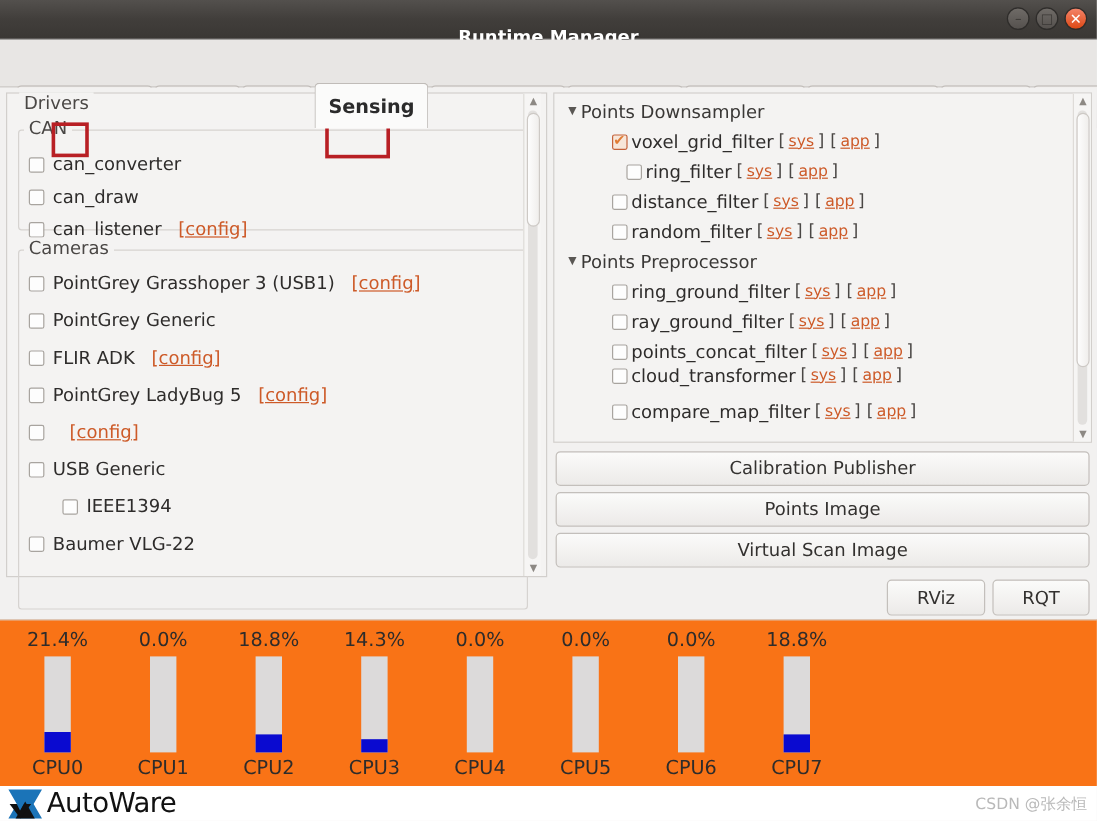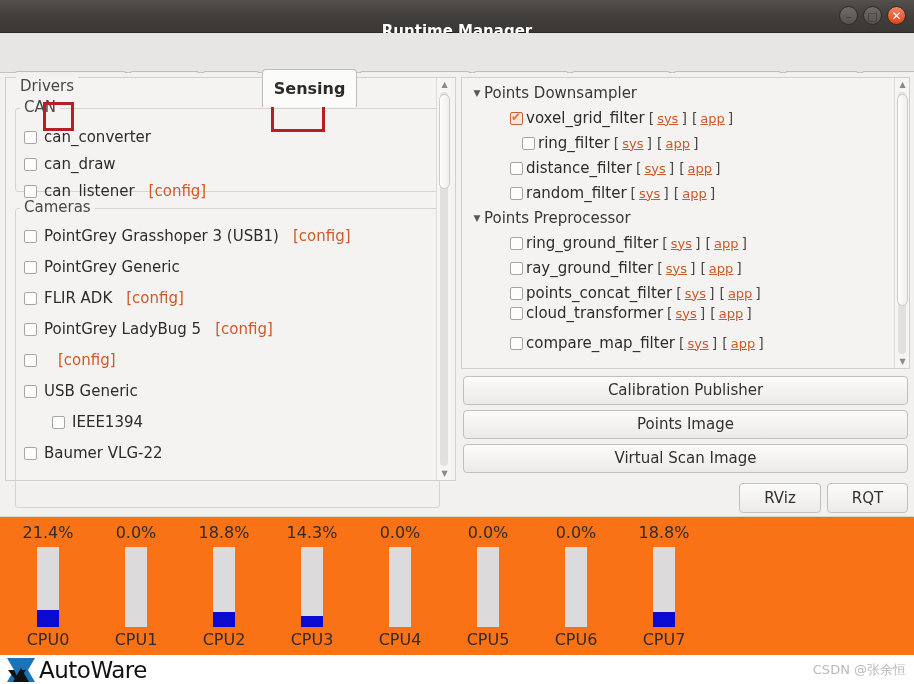--- a/index.html
+++ b/index.html
@@ -84,21 +84,21 @@
     width: 13px; height: 13px; border: 1px solid #a8a49f; background: #fdfdfd;
     border-radius: 2px; display: inline-block; margin-right: 7px; flex: none;
     position: relative;
   }
   .cbx.checked { background: #f7e6d9; border-color: #c4623a; }
   .cbx.checked::after {
     content: "✔"; position: absolute; left: 0px; top: -3px;
     font-size: 12px; color: #e07b33; line-height: 14px;
   }
   .cfglink {
-    color: #cd5a28; font-size: 15px; white-space: nowrap;
+    color: #cd5a28; font-size: 15px; text-decoration: underline; white-space: nowrap;
   }
 
   
   .vscroll {
     position: absolute; width: 15px; background: #f6f5f4;
     border-left: 1px solid #dedbd8;
   }
   .vscroll .trough { position: absolute; left: 3px; right: 3px; top: 14px; bottom: 14px; background: #e2e0de; border-radius: 5px;}
   .vscroll .thumb {
     position: absolute; left: 2px; width: 11px;

